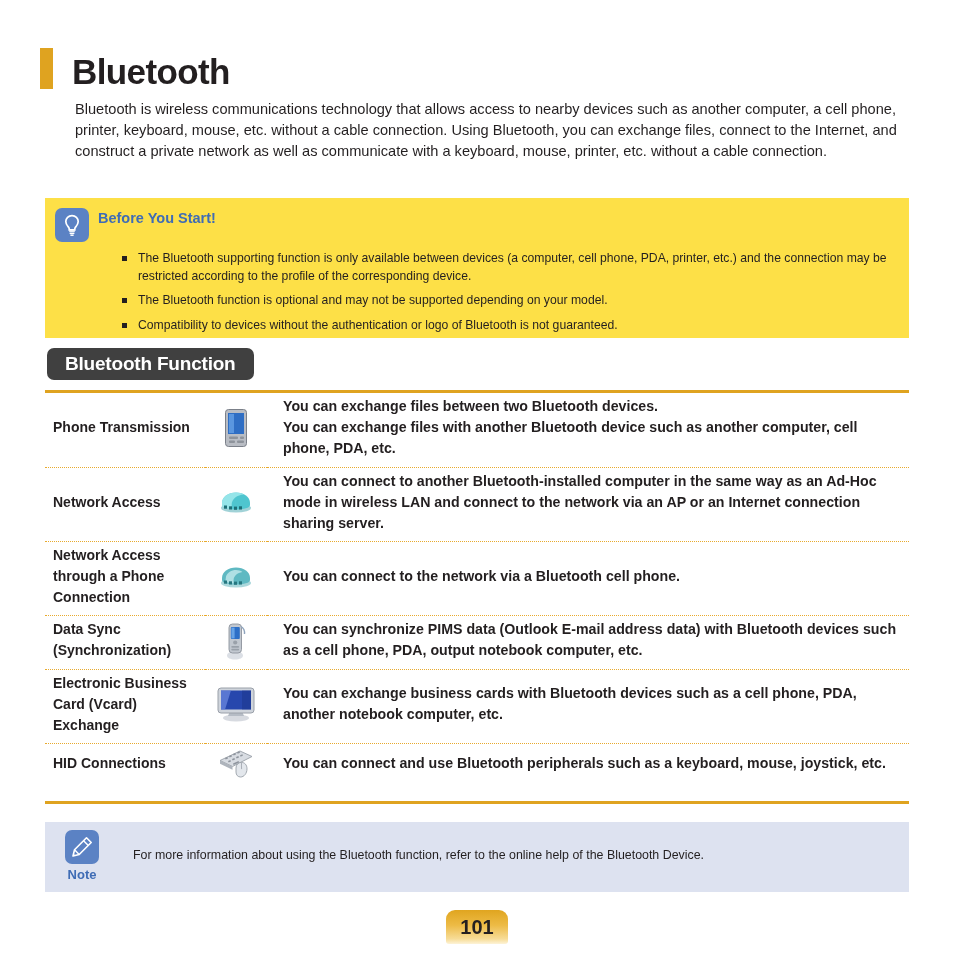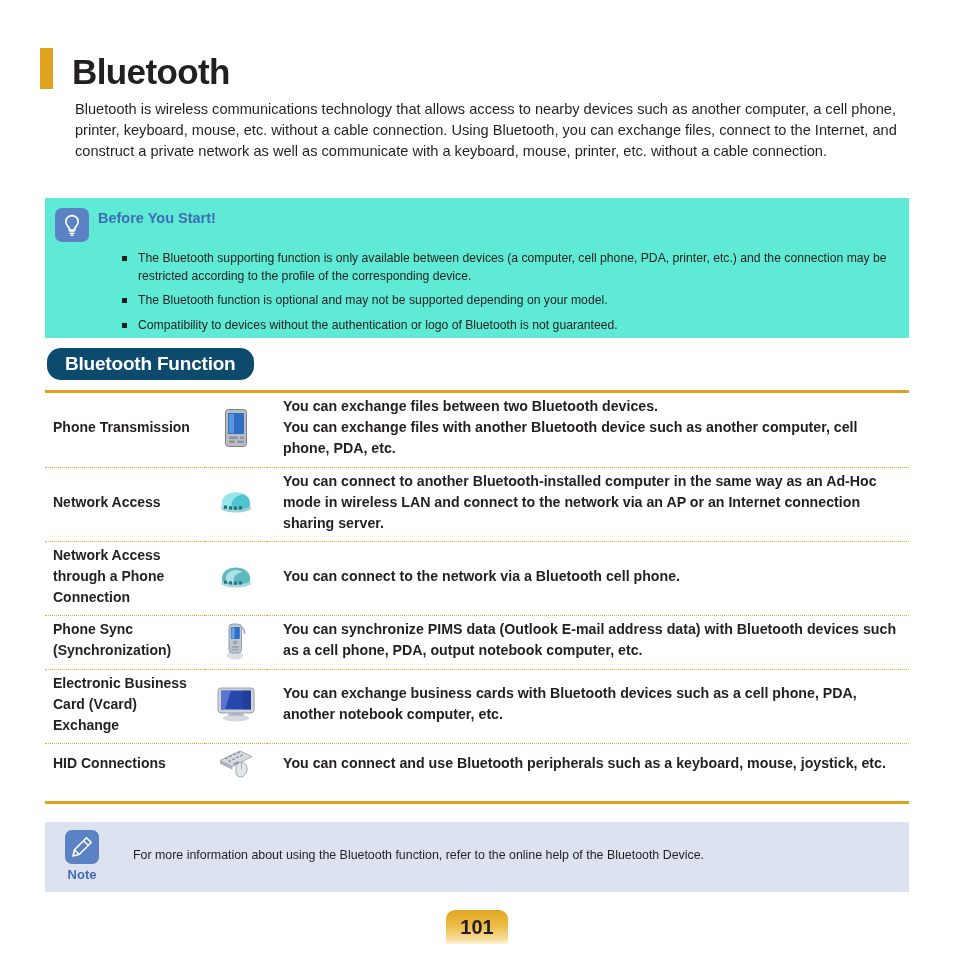--- a/index.html
+++ b/index.html
@@ -56,21 +56,21 @@
     color: #231f20;
   }
 
   
   .notice-box {
     position: absolute;
     left: 45px;
     top: 198px;
     width: 864px;
     height: 140px;
-    background: #5eead4;
+    background: #fde047;
   }
   .notice-icon {
     position: absolute;
     left: 10px;
     top: 10px;
     width: 34px;
     height: 34px;
     background: #5b82c4;
     border-radius: 7px;
     display: flex;
@@ -111,22 +111,22 @@
     background: #231f20;
   }
 
   
   .section-tab {
     position: absolute;
     left: 47px;
     top: 348px;
     height: 32px;
     padding: 0 18px;
-    background: #0c4a6e;
-    border-radius: 14px;
+    background: #404040;
+    border-radius: 7px;
     display: flex;
     align-items: center;
     color: #ffffff;
     font-size: 19px;
     font-weight: bold;
     letter-spacing: -0.2px;
   }
 
   
   .func-table {
@@ -324,21 +324,21 @@
             <rect x="6" y="16.5" width="3" height="3.2" fill="#26767f"></rect>
             <rect x="11" y="17.3" width="3" height="3.2" fill="#26767f"></rect>
             <rect x="16" y="17.6" width="3" height="3.2" fill="#26767f"></rect>
             <rect x="21" y="17.3" width="3" height="3.2" fill="#26767f"></rect>
           </svg>
         </td>
         <td class="col-desc">You can connect to the network via a Bluetooth cell phone.</td>
       </tr>
 
       <tr class="func-row">
-        <td class="col-name">Phone Sync (Synchronization)</td>
+        <td class="col-name">Data Sync (Synchronization)</td>
         <td class="col-icon">
           <svg width="32" height="40" viewBox="0 0 32 40" style="margin:0 auto;">
             <path d="M7 35.5c0-2.4 3.2-4 8-4s8 1.6 8 4-3.2 4-8 4-8-1.6-8-4z" fill="#d2d7de" opacity="0.8"></path>
             <rect x="9" y="4" width="12.5" height="29" rx="3.5" fill="#c2c8d0" stroke="#8d939c" stroke-width="0.9"></rect>
             <rect x="10.8" y="7" width="9" height="12" rx="1" fill="#2d6fc7"></rect>
             <rect x="11.4" y="7.6" width="3.2" height="10.8" fill="#76b0ed" opacity="0.8"></rect>
             <circle cx="15.2" cy="22.5" r="2.1" fill="#9aa1aa"></circle>
             <rect x="11.3" y="26" width="7.8" height="1.7" rx="0.8" fill="#9aa1aa"></rect>
             <rect x="11.3" y="28.8" width="7.8" height="1.7" rx="0.8" fill="#9aa1aa"></rect>
             <path d="M21 6.5c2.5 1.5 3.8 4.5 3.5 7.5" stroke="#8fa4bd" stroke-width="1.4" fill="none"></path>

